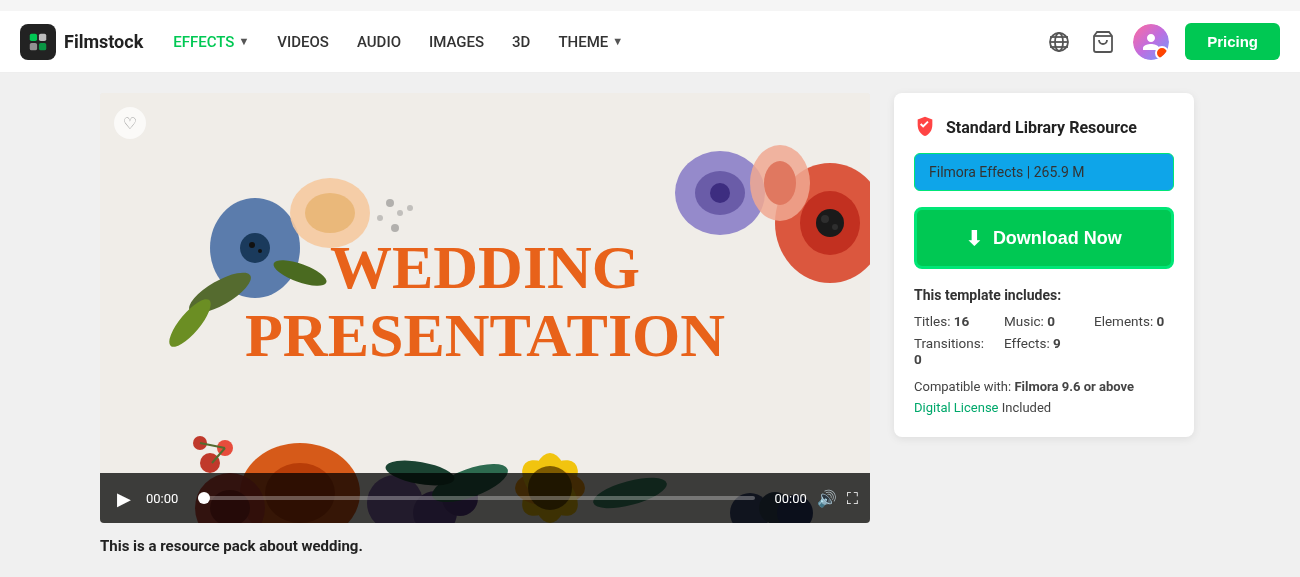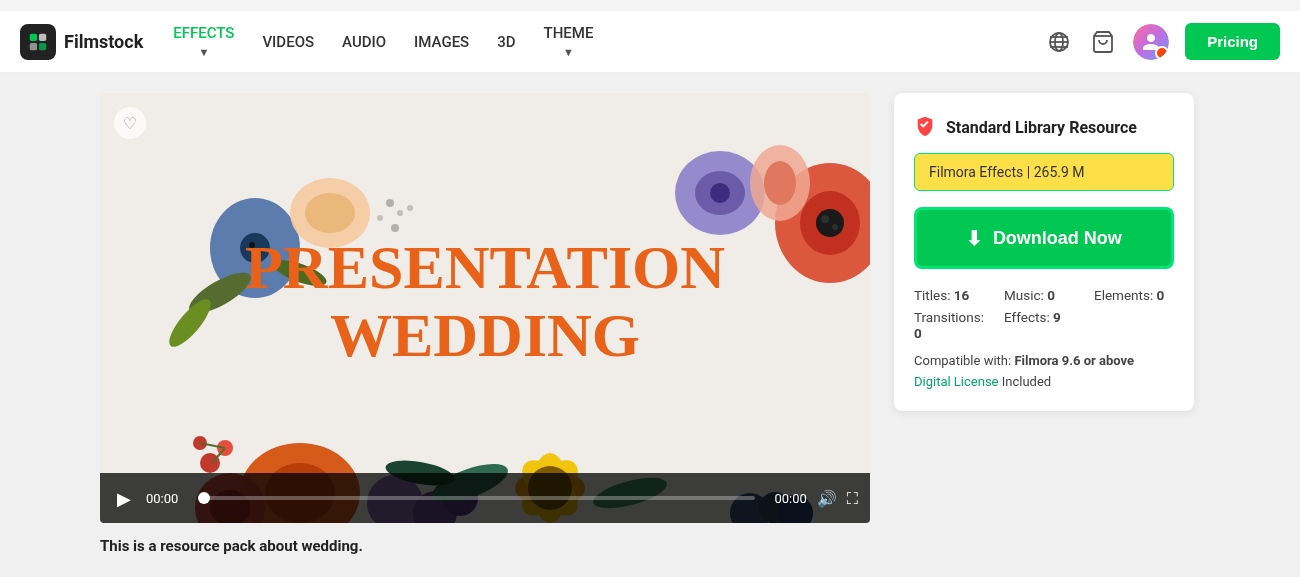--- a/index.html
+++ b/index.html
@@ -47,21 +47,20 @@
     }
     .nav-item {
       font-size: 15px;
       font-weight: 500;
       color: #333;
       cursor: pointer;
       display: flex;
       align-items: center;
       gap: 4px;
       text-decoration: none;
-      flex-direction: column;
     }
     .nav-item.active {
       color: #00c853;
     }
     .nav-chevron {
       font-size: 11px;
       color: #555;
     }
     .header-right {
       display: flex;
@@ -278,21 +277,21 @@
       font-weight: 700;
       color: #222;
     }
     .file-info-box {
       border: 1.5px solid #00e676;
       border-radius: 6px;
       padding: 10px 14px;
       font-size: 14px;
       color: #333;
       margin-bottom: 16px;
-      background: #fde047;
+      background: #0ea5e9;
     }
     .download-btn {
       width: 100%;
       background: #00c853;
       color: #fff;
       border: 3px solid #00e676;
       border-radius: 8px;
       padding: 16px;
       font-size: 18px;
       font-weight: 700;
@@ -478,22 +477,22 @@
           <line x1="125" y1="355" x2="100" y2="350" stroke="#556b2f" stroke-width="2"></line>
 
           <circle cx="290" cy="110" r="4" fill="#555" opacity="0.4"></circle>
           <circle cx="300" cy="120" r="3" fill="#555" opacity="0.3"></circle>
           <circle cx="280" cy="125" r="3" fill="#555" opacity="0.3"></circle>
           <circle cx="295" cy="135" r="4" fill="#555" opacity="0.4"></circle>
           <circle cx="310" cy="115" r="3" fill="#555" opacity="0.3"></circle>
         </svg>
 
         <div class="video-title-text">
+          <div>WEDDING</div>
           <div>PRESENTATION</div>
-          <div>WEDDING</div>
         </div>
 
         <div class="heart-icon">♡</div>
       </div>
 
       <div class="video-controls">
         <div class="play-btn">▶</div>
         <span class="time-left">00:00</span>
         <div class="progress-bar-wrap">
           <div class="progress-dot"></div>
@@ -517,20 +516,21 @@
       <span class="resource-title">Standard Library Resource</span>
     </div>
 
     <div class="file-info-box">Filmora Effects | 265.9 M</div>
 
     <button class="download-btn">
       <span class="dl-icon">⬇</span>
       <span>Download Now</span>
     </button>
 
+    <div class="template-includes">This template includes:</div>
 
     <div class="includes-grid">
       <div>
         <span class="item-label">Titles:</span>
         <span class="item-val">16</span>
       </div>
       <div>
         <span class="item-label">Music:</span>
         <span class="item-val">0</span>
       </div>

